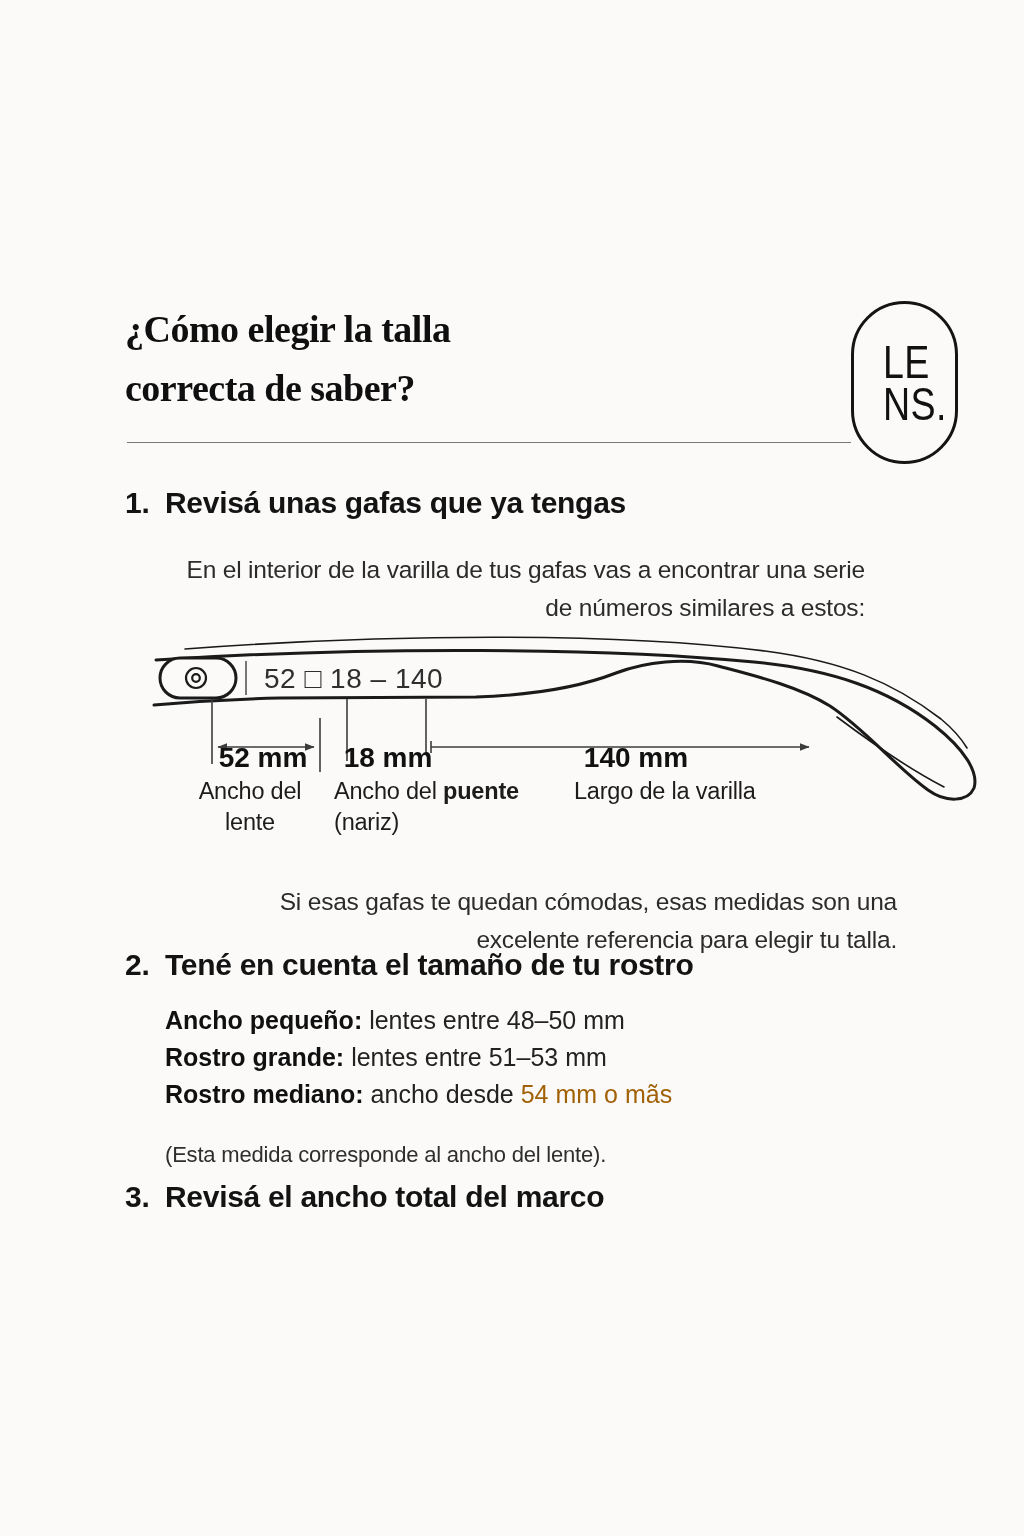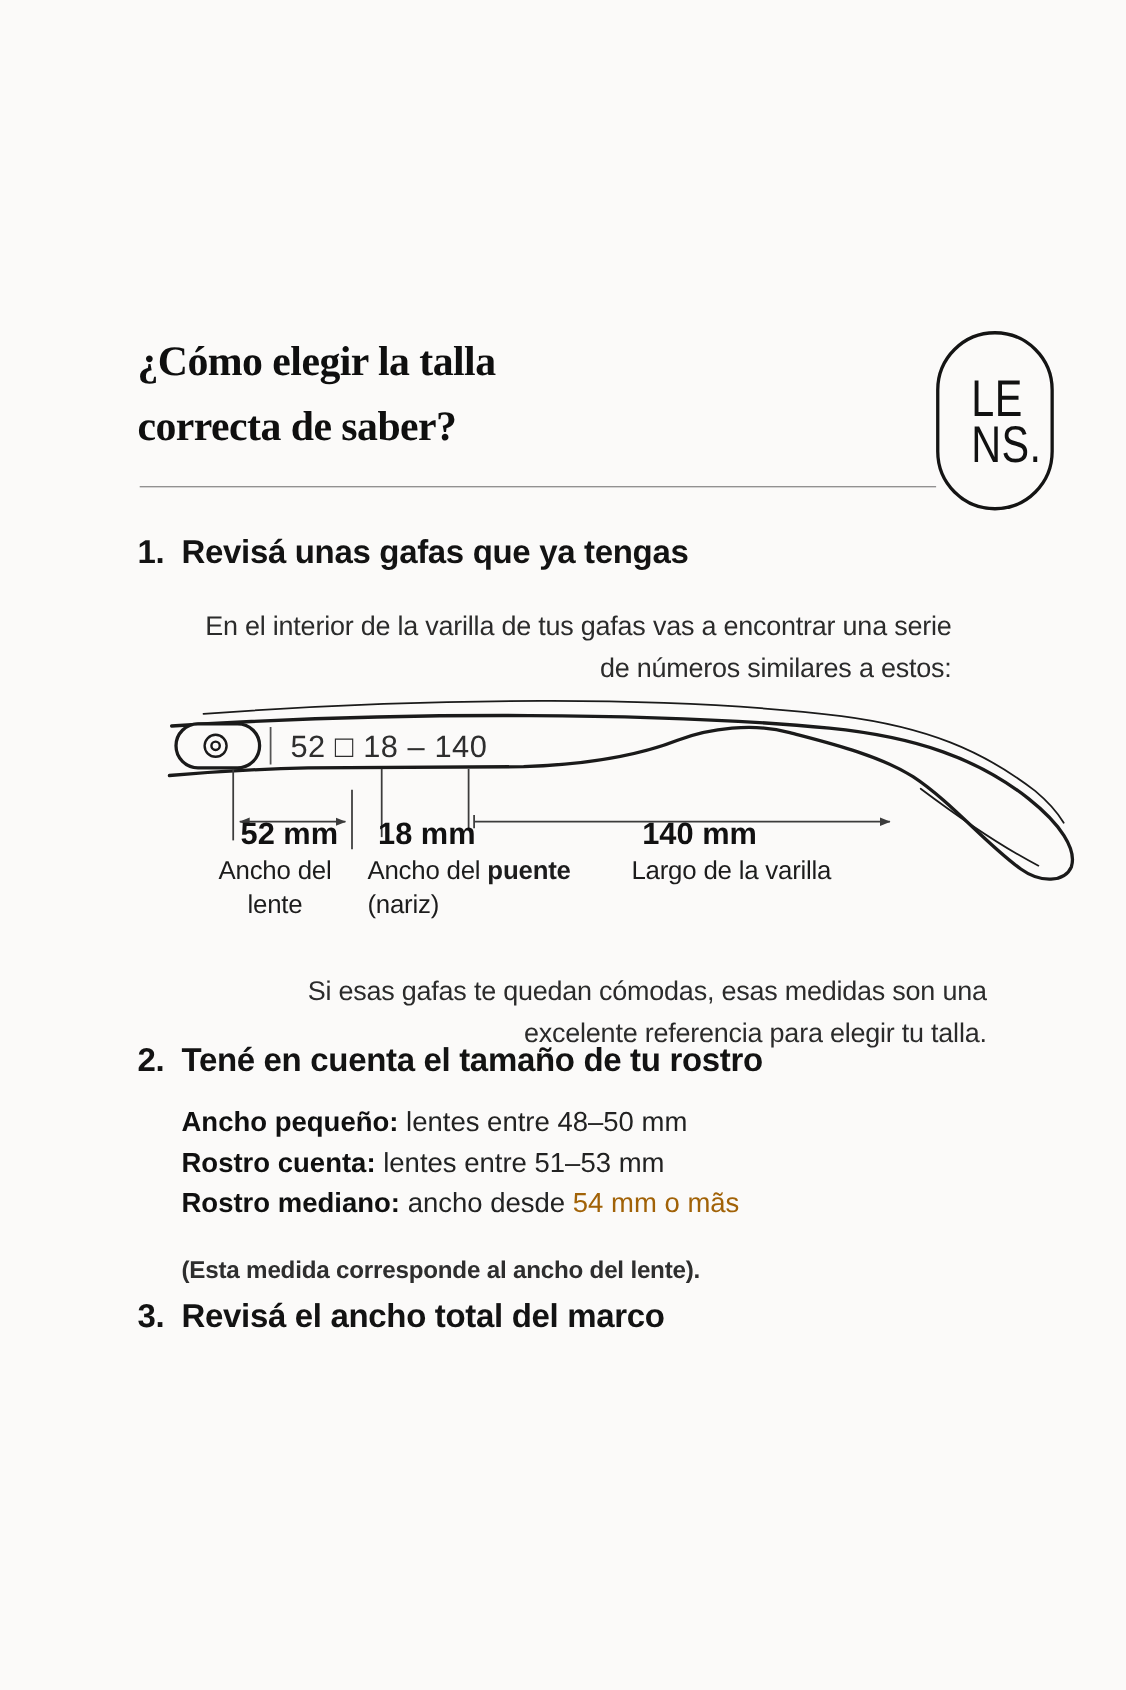--- a/index.html
+++ b/index.html
@@ -70,21 +70,21 @@
   .svg-val{font-weight:700;font-size:28px;fill:#111;}
   .svg-lab{font-weight:400;font-size:23.5px;fill:#1c1c1c;letter-spacing:-0.2px;}
   .svg-lab-b{font-weight:700;}
   .engraving{font-weight:400;font-size:28px;fill:#2e2e2e;letter-spacing:0.5px;}
   
   .size-list{position:absolute;left:165px;top:1002px;font-size:25px;line-height:37px;color:#222;}
   .item-label{font-weight:700;color:#101010;}
   .item-bold{font-weight:400;color:#a16207;}
   .s2note{
     position:absolute;left:165px;top:1118px;
-    font-size:22px;line-height:30px;letter-spacing:-0.2px;color:#2e2e2e;font-weight:bold;
+    font-size:22px;line-height:30px;letter-spacing:-0.2px;color:#2e2e2e;
   }
 </style>
 </head>
 <body>
 
 <div class="page">
 
   <div class="title">
     <div>¿Cómo elegir la talla</div>
     <div>correcta de saber?</div>
@@ -166,21 +166,21 @@
   <div class="sec-heading s2h">
     <span class="h-num">2.</span>
     <span>Tené en cuenta el tamaño de tu rostro</span>
   </div>
 
   <div class="size-list">
     <div class="list-item">
       <span class="item-label">Ancho pequeño:</span><span> lentes entre 48–50 mm</span><span class="item-bold"></span>
     </div>
     <div class="list-item">
-      <span class="item-label">Rostro cuenta:</span><span> lentes entre 51–53 mm</span><span class="item-bold"></span>
+      <span class="item-label">Rostro grande:</span><span> lentes entre 51–53 mm</span><span class="item-bold"></span>
     </div>
     <div class="list-item">
       <span class="item-label">Rostro mediano:</span><span> ancho desde </span><span class="item-bold">54 mm o mãs</span>
     </div>
   </div>
 
   <p class="s2note">(Esta medida corresponde al ancho del lente).</p>
 
   <div class="sec-heading s3h">
     <span class="h-num">3.</span>

